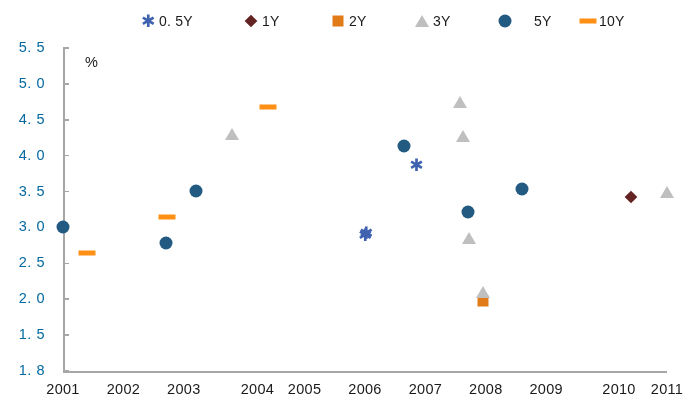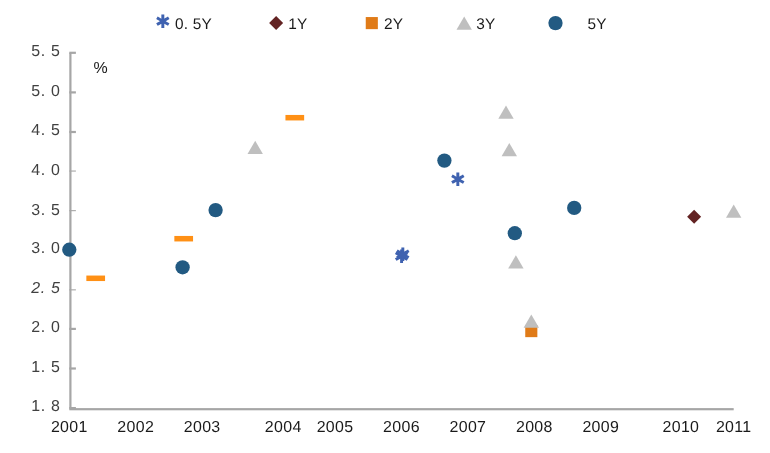--- a/index.html
+++ b/index.html
@@ -123,22 +123,22 @@
   }
   .ytick {
     position: absolute;
     width: 6px;
     height: 1.5px;
     background: #a6a6a6;
   }
   .ytick-label {
     position: absolute;
     font-size: 14.5px;
-    color: #404040;
-    text-align: right;
+    color: #0369a1;
+    text-align: center;
     width: 46px;
     letter-spacing: 0.6px;
   }
   .xtick-label {
     position: absolute;
     font-size: 14.5px;
     color: #1a1a1a;
     text-align: center;
     width: 60px;
     letter-spacing: 0.3px;
@@ -182,41 +182,47 @@
         <span class="legend-marker">
           <span class="m-triangle" style="border-bottom-color: rgb(191, 191, 191);"></span>
         </span>
         <span class="legend-label">3Y</span>
       </div>
       <div class="legend-item" style="left: 497px; gap: 18px;">
         <span class="legend-marker">
           <span class="m-circle" style="background: rgb(34, 90, 130);"></span>
         </span>
         <span class="legend-label">5Y</span>
+      </div>
+      <div class="legend-item" style="left: 580px;">
+        <span class="legend-marker">
+          <span class="m-dash" style="background: rgb(255, 144, 21);"></span>
+        </span>
+        <span class="legend-label">10Y</span>
       </div>
     </div>
 
   <div id="plot">
     <div id="axis-y" style="left: 63px; top: 48px; height: 323px;"></div>
     <div id="axis-x" style="left: 63px; top: 371px; width: 604px;"></div>
     <div id="unit-label" style="left: 85px; top: 54px;">%</div>
   <div class="ytick" style="left: 63px; top: 47.25px;"></div>
       <div class="ytick-label" style="left: 9px; top: 39px;">5. 5</div>
       <div class="ytick" style="left: 63px; top: 83.1389px;"></div>
       <div class="ytick-label" style="left: 9px; top: 74.8889px;">5. 0</div>
       <div class="ytick" style="left: 63px; top: 119.028px;"></div>
       <div class="ytick-label" style="left: 9px; top: 110.778px;">4. 5</div>
       <div class="ytick" style="left: 63px; top: 154.917px;"></div>
       <div class="ytick-label" style="left: 9px; top: 146.667px;">4. 0</div>
       <div class="ytick" style="left: 63px; top: 190.806px;"></div>
       <div class="ytick-label" style="left: 9px; top: 182.556px;">3. 5</div>
       <div class="ytick" style="left: 63px; top: 226.694px;"></div>
       <div class="ytick-label" style="left: 9px; top: 218.444px;">3. 0</div>
       <div class="ytick" style="left: 63px; top: 262.583px;"></div>
-      <div class="ytick-label" style="left: 9px; top: 254.333px; font-style: italic;">2. 5</div>
+      <div class="ytick-label" style="left: 9px; top: 254.333px;">2. 5</div>
       <div class="ytick" style="left: 63px; top: 298.472px;"></div>
       <div class="ytick-label" style="left: 9px; top: 290.222px;">2. 0</div>
       <div class="ytick" style="left: 63px; top: 334.361px;"></div>
       <div class="ytick-label" style="left: 9px; top: 326.111px;">1. 5</div>
       <div class="ytick" style="left: 63px; top: 370.25px;"></div>
       <div class="ytick-label" style="left: 9px; top: 362px;">1. 8</div>
       <div class="xtick-label" style="left: 33px; top: 381px;">2001</div>
       <div class="xtick-label" style="left: 93.4px; top: 381px;">2002</div>
       <div class="xtick-label" style="left: 153.8px; top: 381px;">2003</div>
       <div class="xtick-label" style="left: 214.2px; top: 381px; text-align: right;">2004</div>

